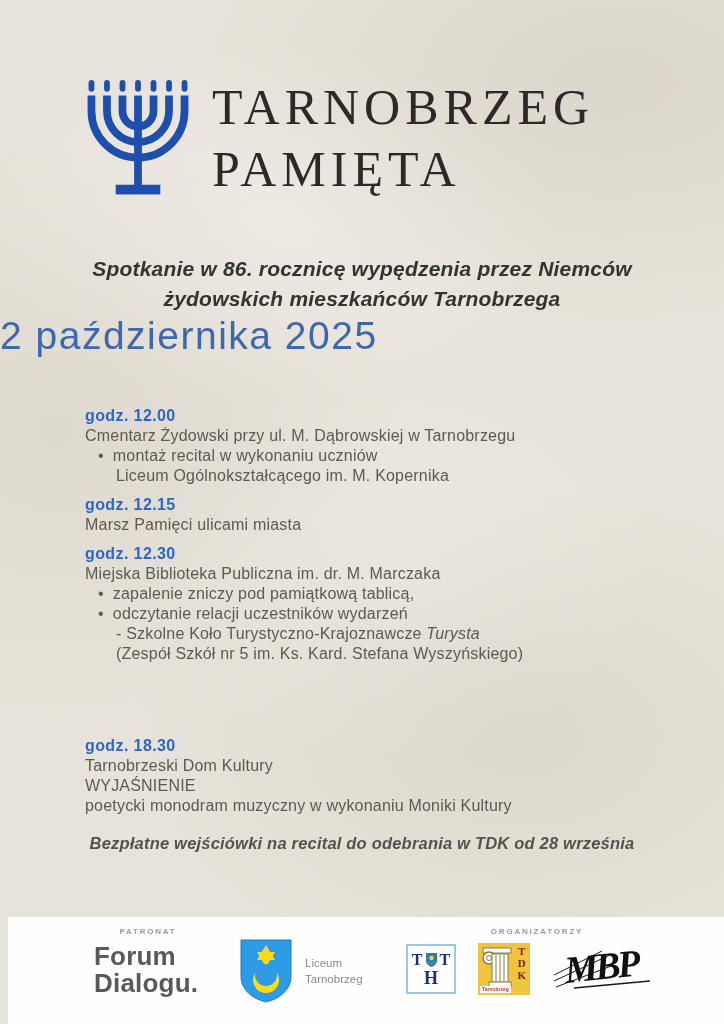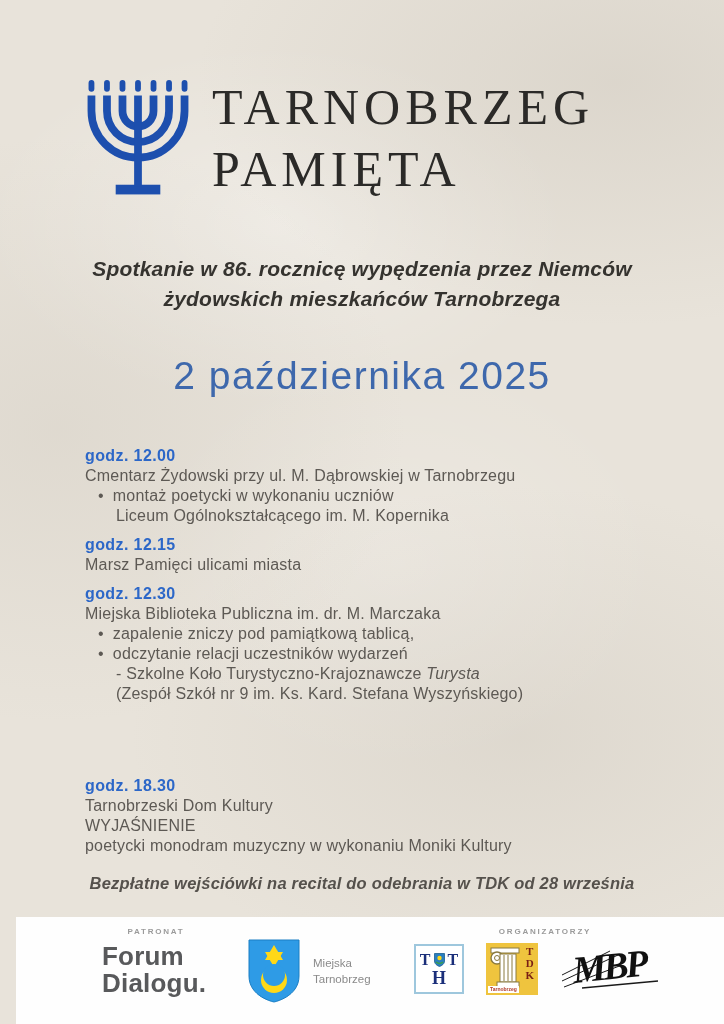--- a/index.html
+++ b/index.html
@@ -16,38 +16,38 @@
   }
   
   .header{display:flex;align-items:flex-start;gap:20px;padding:80px 0 0 84px;}
   .menorah{flex:0 0 auto;}
   .title{font-family:"Liberation Serif","DejaVu Serif",serif;font-weight:400;
     font-size:50px;line-height:1.24;letter-spacing:5px;color:#2b2a28;margin-top:-4px;}
   
   .subtitle{margin-top:46px;text-align:center;font-size:21px;font-weight:700;
     font-style:italic;color:#35332f;line-height:1.42;letter-spacing:.2px;}
   
-  .date{margin-top:40px;text-align:center;font-size:39px;font-weight:500;
+  .date{text-align:left;font-size:39px;font-weight:500;
     color:#3e68ac;letter-spacing:1.5px;}
   
   .schedule{margin-top:48px;padding-left:85px;font-size:16px;line-height:20px;
     color:#5d5954;letter-spacing:.2px;}
   .block + .block{margin-top:9px;}
   .block.last{margin-top:72px;}
   .time{font-weight:700;color:#2c67c8;letter-spacing:.4px;}
   .s-line{white-space:nowrap;}
   .bullet{display:flex;padding-left:13px;}
   .bullet::before{content:"\2022";margin-right:9px;}
   .indent{padding-left:31px;}
   .indent em{font-style:italic;}
   
   .note{margin-top:18px;text-align:center;font-size:16.5px;font-style:italic;
     font-weight:600;color:#55514c;letter-spacing:.2px;}
   
-  .footer{position:absolute;left:16px;right:0;bottom:0;height:107px;background:#fefefe;}
+  .footer{position:absolute;left:8px;right:0;bottom:0;height:107px;background:#fefefe;}
   .small-label{text-align:center;font-size:8px;font-weight:600;letter-spacing:1.8px;
     color:#9b9b9b;}
   .grp-patronat{position:absolute;left:86px;top:10px;width:108px;}
   .forum-logo{margin-top:7px;font-size:26px;font-weight:700;color:#58595b;
     line-height:1.03;letter-spacing:.2px;}
   .grp-city{position:absolute;left:232px;top:22px;display:flex;align-items:center;gap:13px;}
   .city-text{font-size:11.5px;color:#8a8a8a;line-height:1.4;}
   .grp-org{position:absolute;left:398px;top:10px;width:262px;}
   .org-logos{display:flex;align-items:center;gap:22px;margin-top:7px;}
   .tth-box{width:50px;height:50px;background:#fff;border:2px solid #9ec7dd;
@@ -99,36 +99,36 @@
     <div>żydowskich mieszkańców Tarnobrzega</div>
   </div>
 
   <div class="date">2 października 2025</div>
 
   <div class="schedule">
 
     <div class="block">
       <div class="time">godz. 12.00</div>
       <div class="s-line">Cmentarz Żydowski przy ul. M. Dąbrowskiej w Tarnobrzegu</div>
-      <div class="s-line bullet">montaż poetycki w wykonaniu uczniów</div>
+      <div class="s-line bullet">montaż recital w wykonaniu uczniów</div>
       <div class="s-line indent">Liceum Ogólnokształcącego im. M. Kopernika</div>
     </div>
 
     <div class="block">
       <div class="time">godz. 12.15</div>
       <div class="s-line">Marsz Pamięci ulicami miasta</div>
     </div>
 
     <div class="block">
       <div class="time">godz. 12.30</div>
       <div class="s-line">Miejska Biblioteka Publiczna im. dr. M. Marczaka</div>
       <div class="s-line bullet">zapalenie zniczy pod pamiątkową tablicą,</div>
       <div class="s-line bullet">odczytanie relacji uczestników wydarzeń</div>
       <div class="s-line indent"><span>- Szkolne Koło Turystyczno-Krajoznawcze </span><em>Turysta</em></div>
-      <div class="s-line indent">(Zespół Szkół nr 9 im. Ks. Kard. Stefana Wyszyńskiego)</div>
+      <div class="s-line indent">(Zespół Szkół nr 5 im. Ks. Kard. Stefana Wyszyńskiego)</div>
     </div>
 
     <div class="block last">
       <div class="time">godz. 18.30</div>
       <div class="s-line">Tarnobrzeski Dom Kultury</div>
       <div class="s-line">WYJAŚNIENIE</div>
       <div class="s-line">poetycki monodram muzyczny w wykonaniu Moniki Kultury</div>
     </div>
 
   </div>
@@ -147,21 +147,21 @@
 
     <div class="grp-city">
       <svg width="52" height="64" viewBox="0 0 52 64">
         <path d="M1,1 H51 V37 C51,58 26,63 26,63 C26,63 1,58 1,37 Z" fill="#2e9be6" stroke="#1a7ec4" stroke-width="1"></path>
         <polygon points="26,6 35,21 17,21" fill="#ffd817"></polygon>
         <polygon points="26,28 17,13 35,13" fill="#ffd817"></polygon>
         <circle cx="26" cy="41" r="13" fill="#ffd817"></circle>
         <circle cx="26" cy="36" r="11" fill="#2e9be6"></circle>
       </svg>
       <div class="city-text">
-        <div>Miejska</div>
+        <div>Liceum</div>
         <div>Tarnobrzeg</div>
       </div>
     </div>
 
     <div class="grp-org">
       <div class="small-label">ORGANIZATORZY</div>
       <div class="org-logos">
 
         <div class="tth-box">
           <div class="tth-row">

